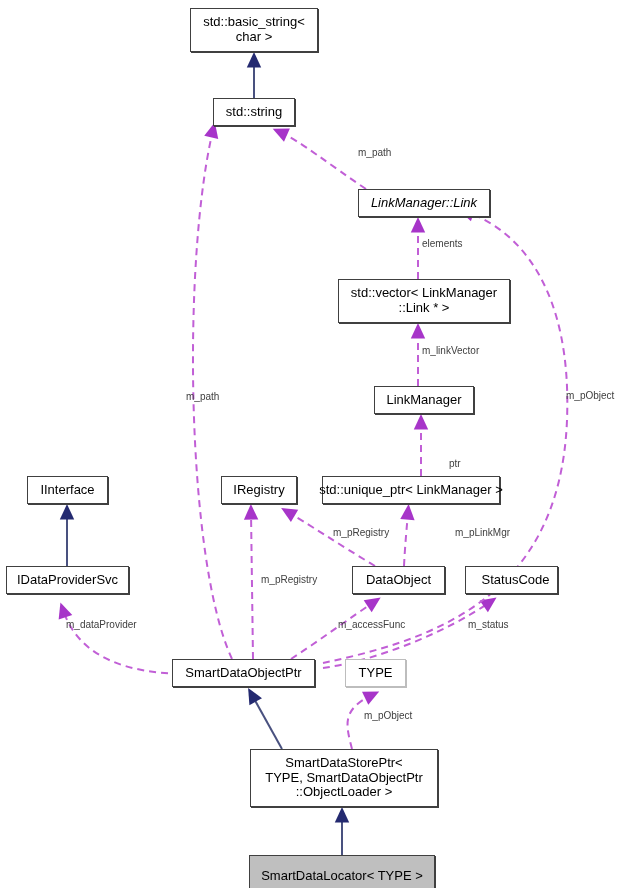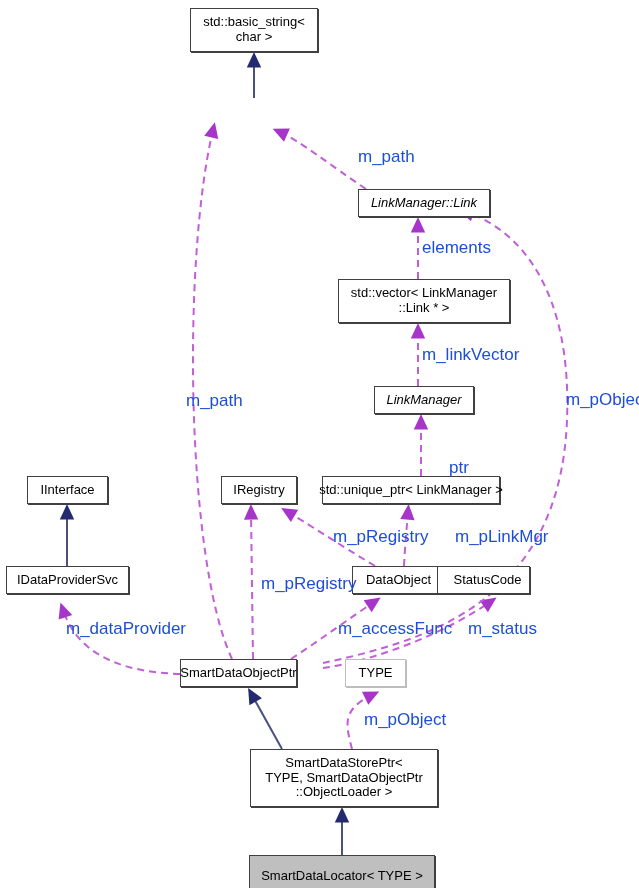--- a/index.html
+++ b/index.html
@@ -43,22 +43,22 @@
   .node.highlight {
     background: #bfbfbf;
   }
   .node.tparam {
     border: 1px solid #bdbdbd;
     box-shadow: 1px 1px 0 0 #bdbdbd;
     background: #ffffff;
   }
   .edge-label {
     position: absolute;
-    font-size: 17px;
-    color: #1d4ed8;
+    font-size: 10px;
+    color: #404040;
     white-space: pre;
     z-index: 6;
     line-height: 1;
   }
 </style>
 </head>
 <body>
 
 <div id="diagram">
 
@@ -109,41 +109,42 @@
 
       <path d="M323,663 C430,640 560,600 567,420 C572,290 520,230 466,212" marker-end="url(#arrow-assoc)"></path>
 
       <path d="M352,749 C346,725 341,710 372,695" marker-end="url(#arrow-assoc)"></path>
     </g>
   </svg>
 
   <div class="node" style="left:190px;top:8px;width:128px;height:44px;">std::basic_string&lt;
 char &gt;</div>
 
+  <div class="node" style="left:213px;top:98px;width:82px;height:28px;">std::string</div>
 
   <div class="node" style="left:358px;top:189px;width:132px;height:28px;font-style:italic;">LinkManager::Link</div>
 
   <div class="node" style="left:338px;top:279px;width:172px;height:44px;">std::vector&lt; LinkManager
 ::Link * &gt;</div>
 
-  <div class="node" style="left:374px;top:386px;width:100px;height:28px;font-style:italic;">LinkManager</div>
+  <div class="node" style="left:374px;top:386px;width:100px;height:28px;">LinkManager</div>
 
   <div class="node" style="left:27px;top:476px;width:81px;height:28px;">IInterface</div>
 
   <div class="node" style="left:221px;top:476px;width:76px;height:28px;">IRegistry</div>
 
   <div class="node" style="left:322px;top:476px;width:178px;height:28px;">std::unique_ptr&lt; LinkManager &gt;</div>
 
   <div class="node" style="left:6px;top:566px;width:123px;height:28px;">IDataProviderSvc</div>
 
   <div class="node" style="left:352px;top:566px;width:93px;height:28px;">DataObject</div>
 
-  <div class="node" style="left:437px;top:566px;width:93px;height:28px;padding-left:8px;">StatusCode</div>
+  <div class="node" style="left:465px;top:566px;width:93px;height:28px;padding-left:8px;">StatusCode</div>
 
-  <div class="node" style="left:180px;top:659px;width:117px;height:28px;">SmartDataObjectPtr</div>
+  <div class="node" style="left:172px;top:659px;width:143px;height:28px;">SmartDataObjectPtr</div>
 
   <div class="node tparam" style="left:345px;top:659px;width:61px;height:28px;">TYPE</div>
 
   <div class="node" style="left:250px;top:749px;width:188px;height:58px;">SmartDataStorePtr&lt;
 TYPE, SmartDataObjectPtr
 ::ObjectLoader &gt;</div>
 
   <div class="node highlight" style="left:249px;top:855px;width:186px;height:42px;">SmartDataLocator&lt; TYPE &gt;</div>
 
   <div class="edge-label" style="left:358px;top:148px;">m_path</div>

